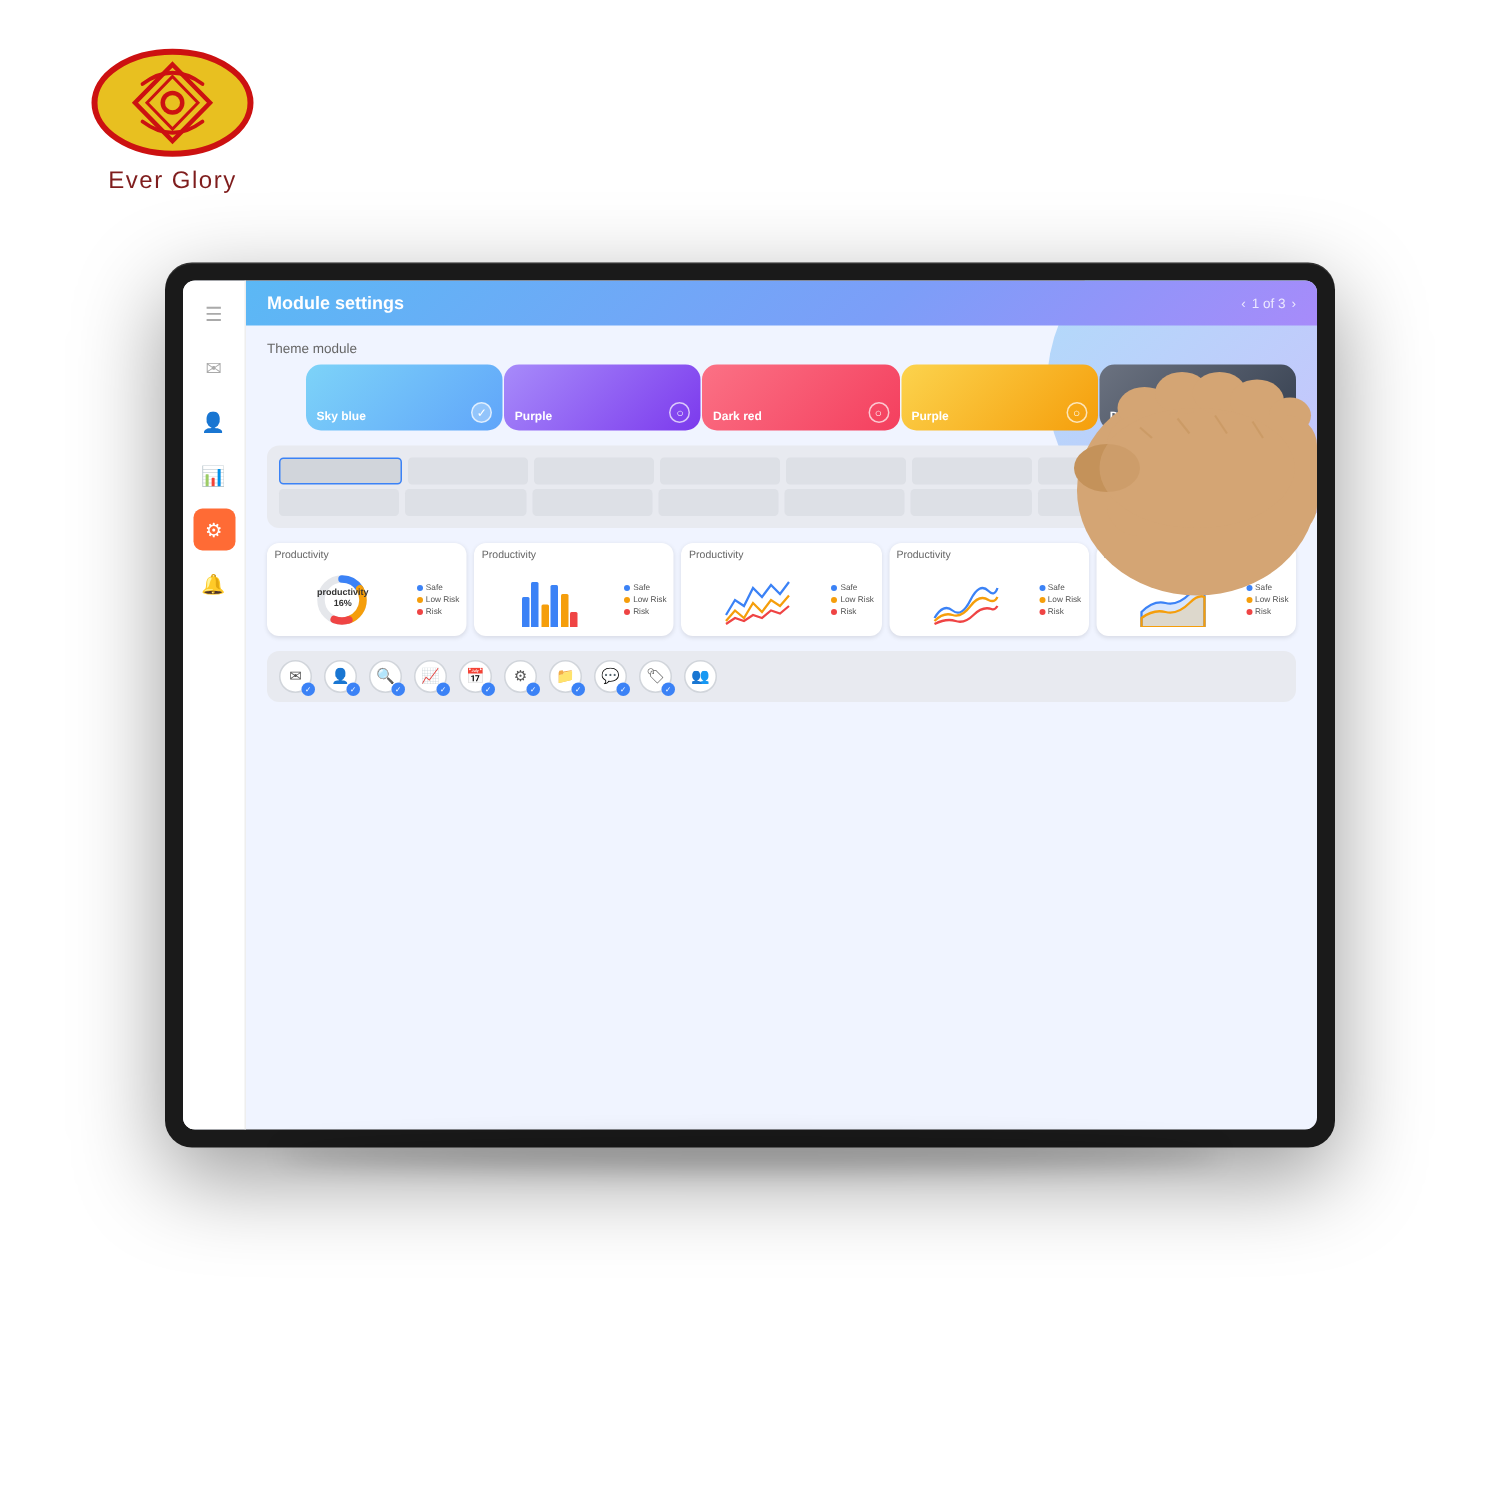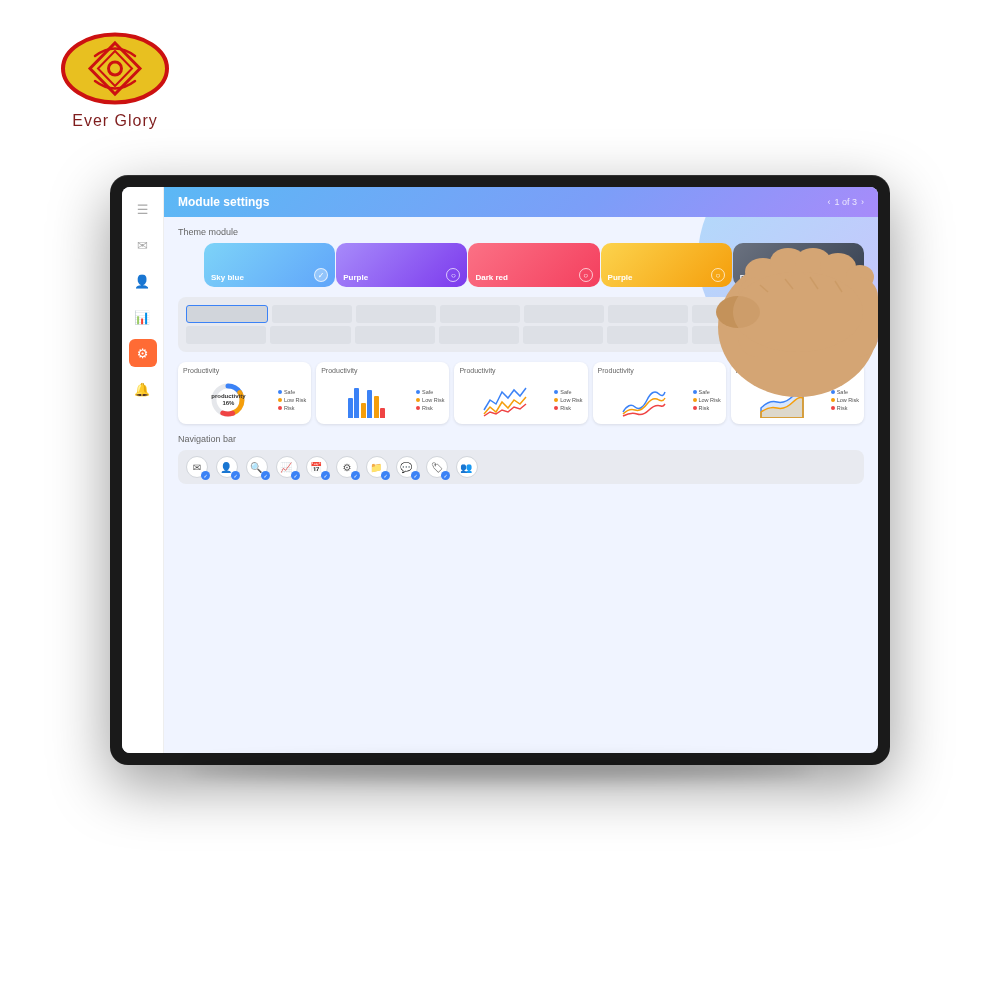--- a/index.html
+++ b/index.html
@@ -620,21 +620,20 @@
                 <div class="legend-item">
                   <div class="legend-dot" style="background:#ef4444;"></div>
                   <span>Risk</span>
                 </div>
               </div>
             </div>
           </div>
 
         </div>
 
-        <div class="section-subtitle">Navigation bar</div>
         <div class="nav-bar-section">
           <div class="nav-icons-row">
             <div class="nav-icon-item">
               <div class="nav-icon-circle">✉</div>
               <div class="nav-check">✓</div>
             </div>
             <div class="nav-icon-item">
               <div class="nav-icon-circle">👤</div>
               <div class="nav-check">✓</div>
             </div>

